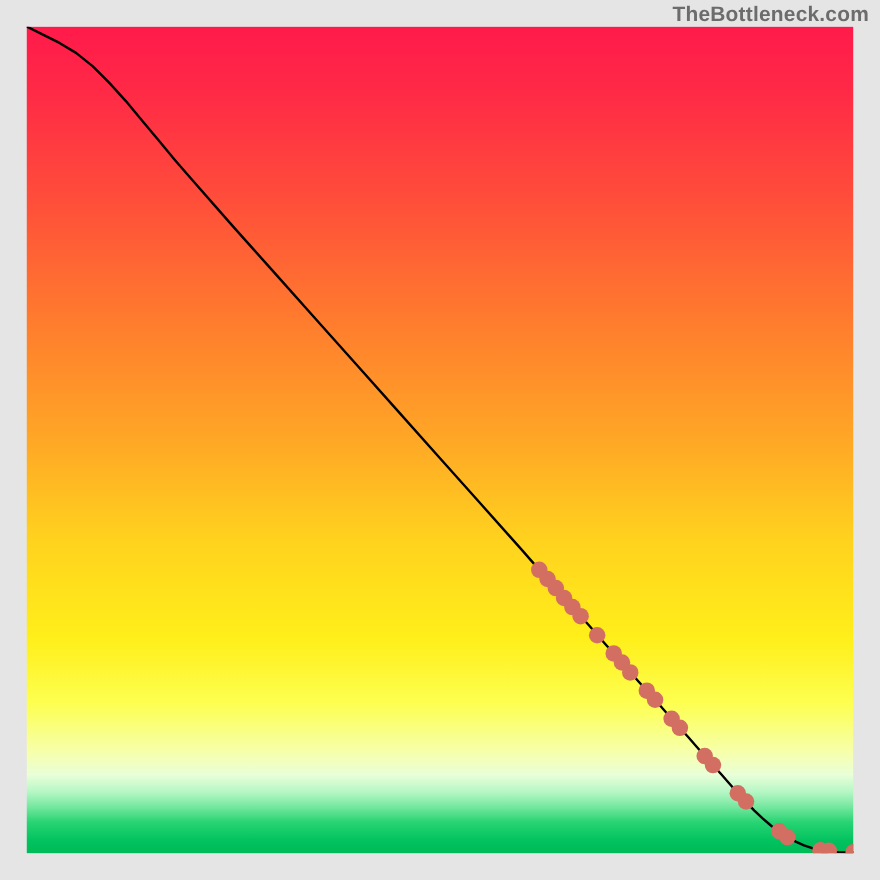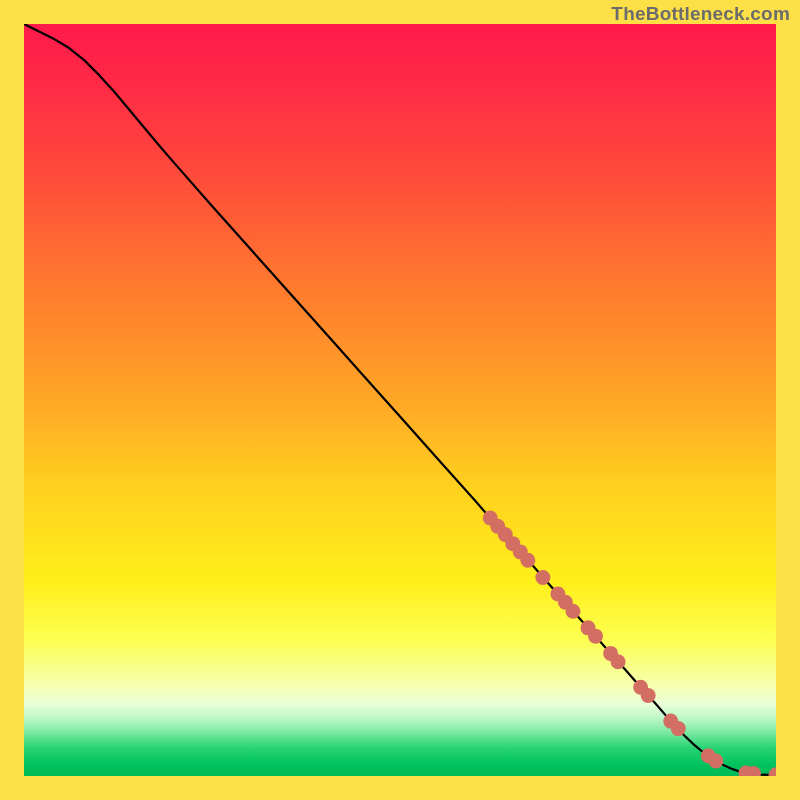--- a/index.html
+++ b/index.html
@@ -7,21 +7,21 @@
     padding: 0;
     width: 800px;
     height: 800px;
     background: #000;
     overflow: hidden;
   }
   .stage {
     position: relative;
     width: 800px;
     height: 800px;
-    background: #fde047;
+    background: #e5e5e5;
   }
   .plot {
     position: absolute;
     left: 24px;
     top: 24px;
     width: 752px;
     height: 752px;
     overflow: hidden;
   }
   .plot svg {

